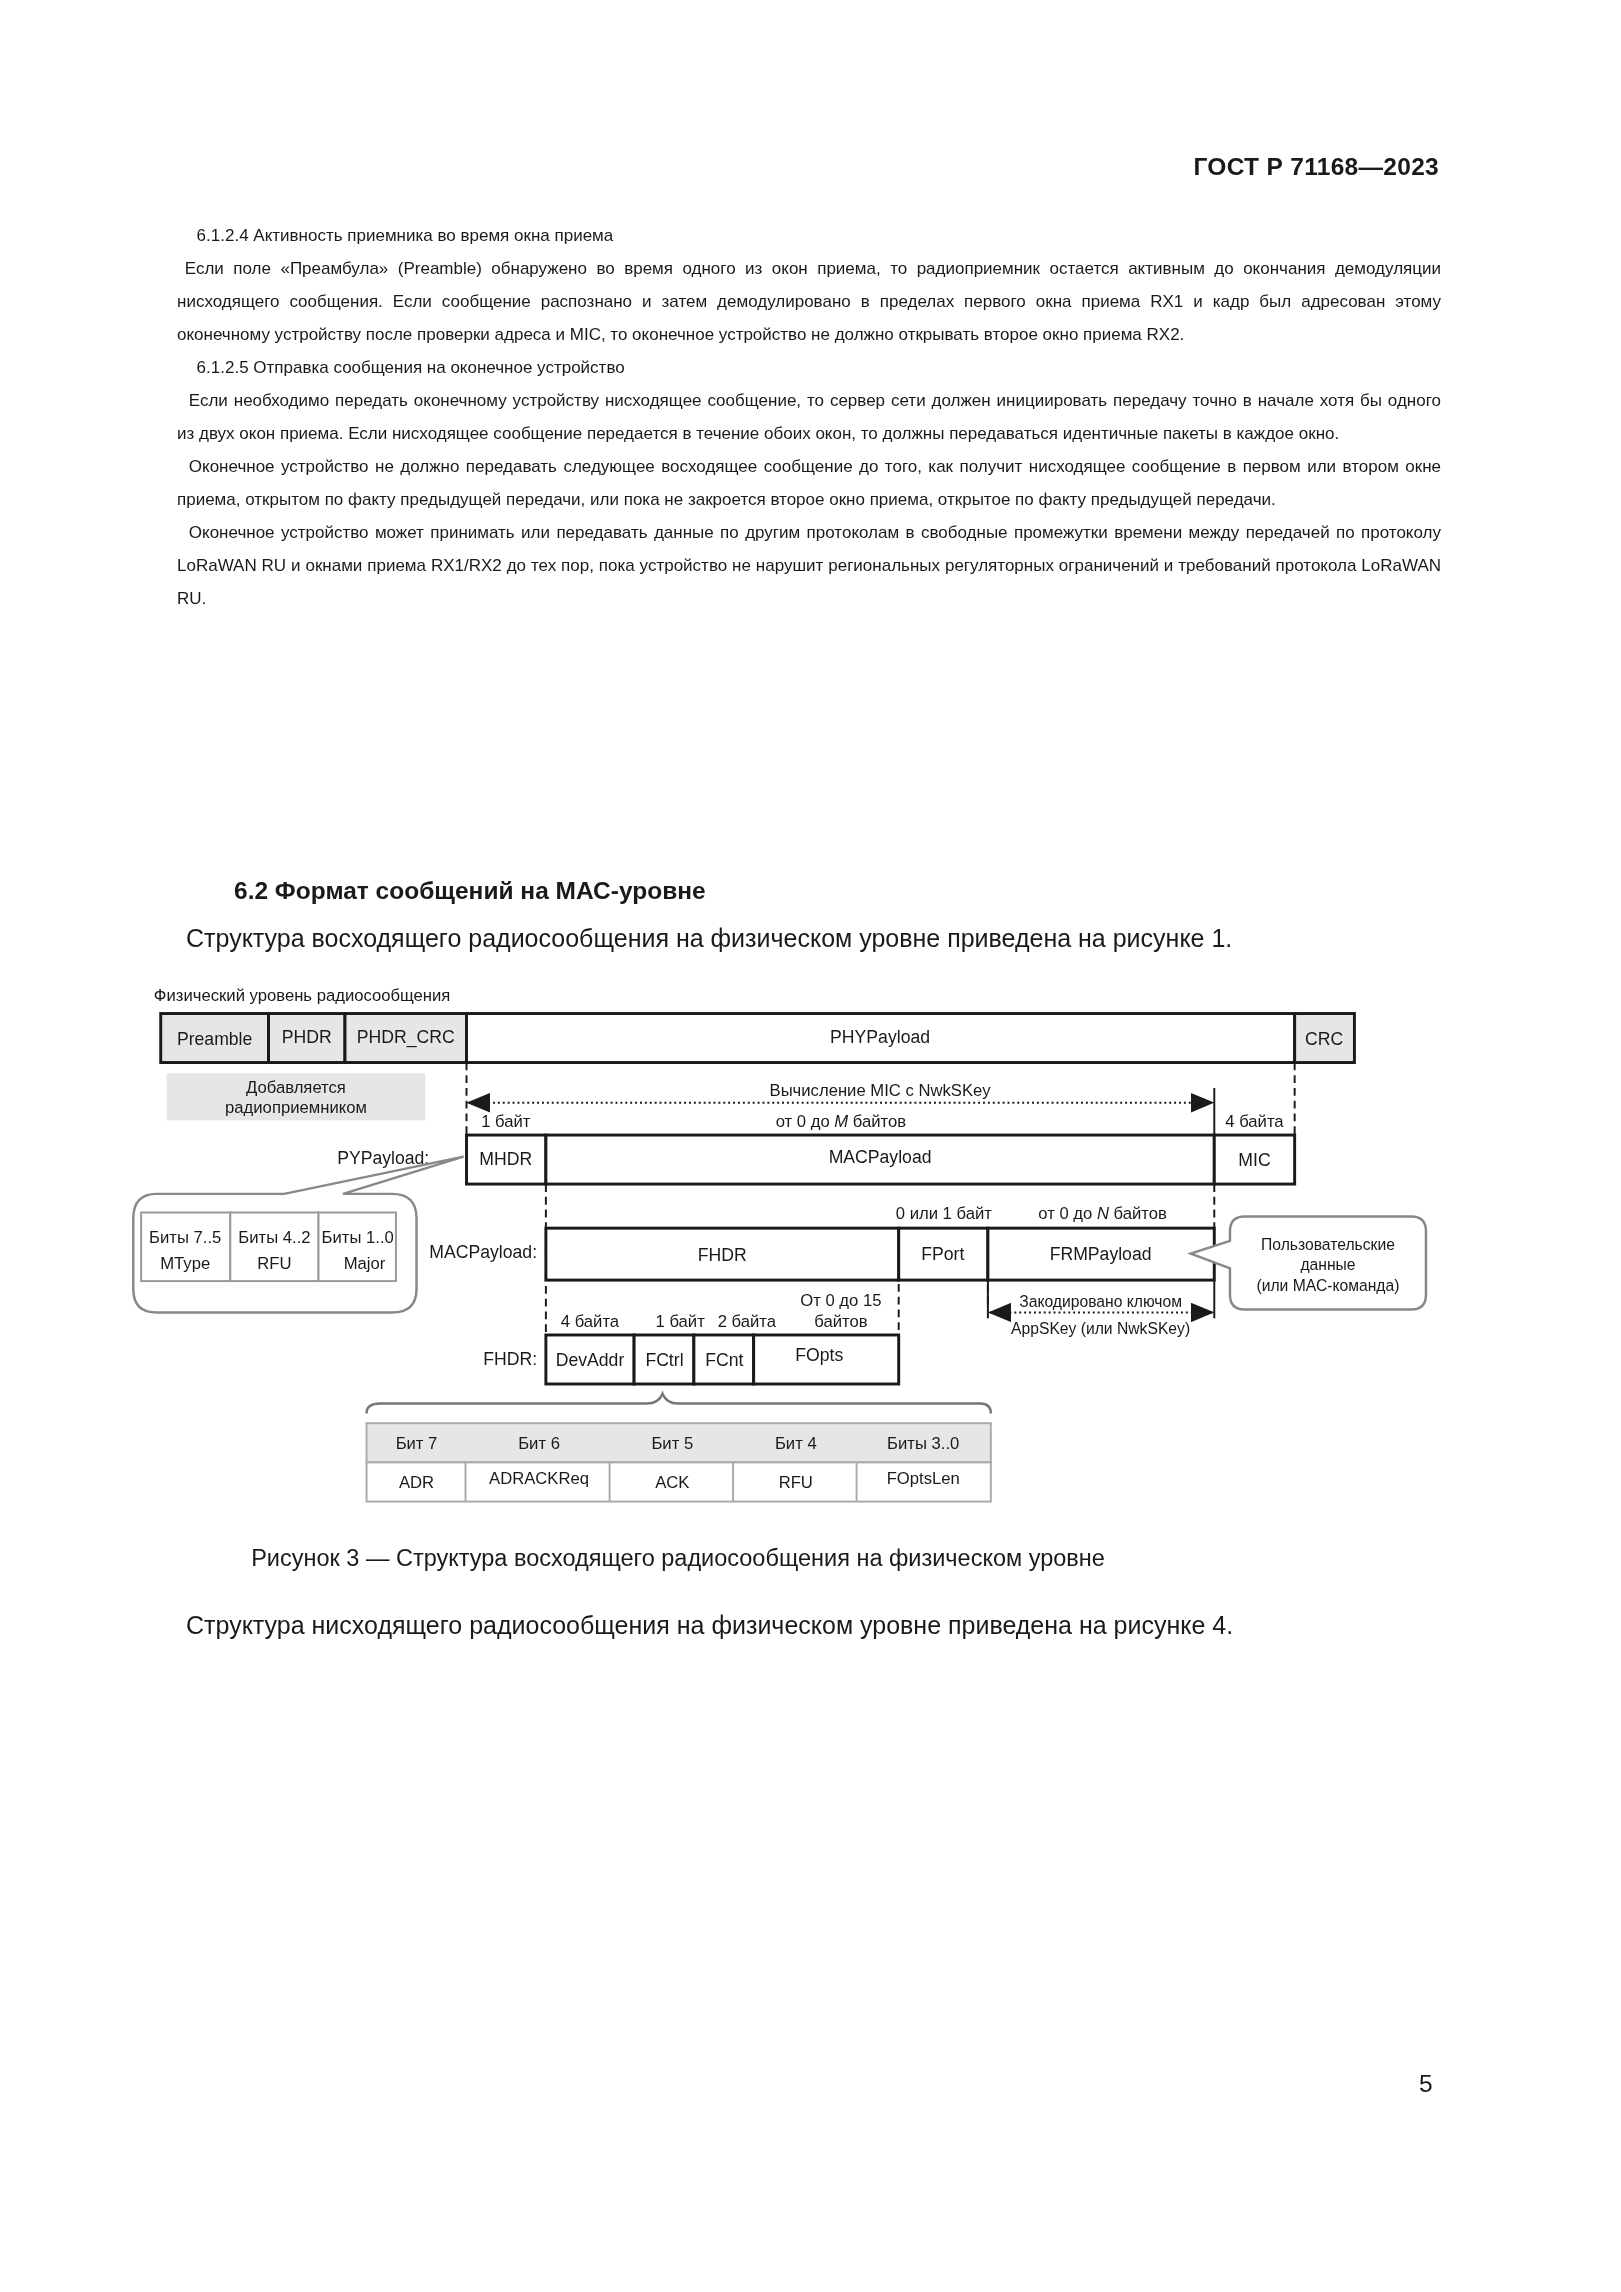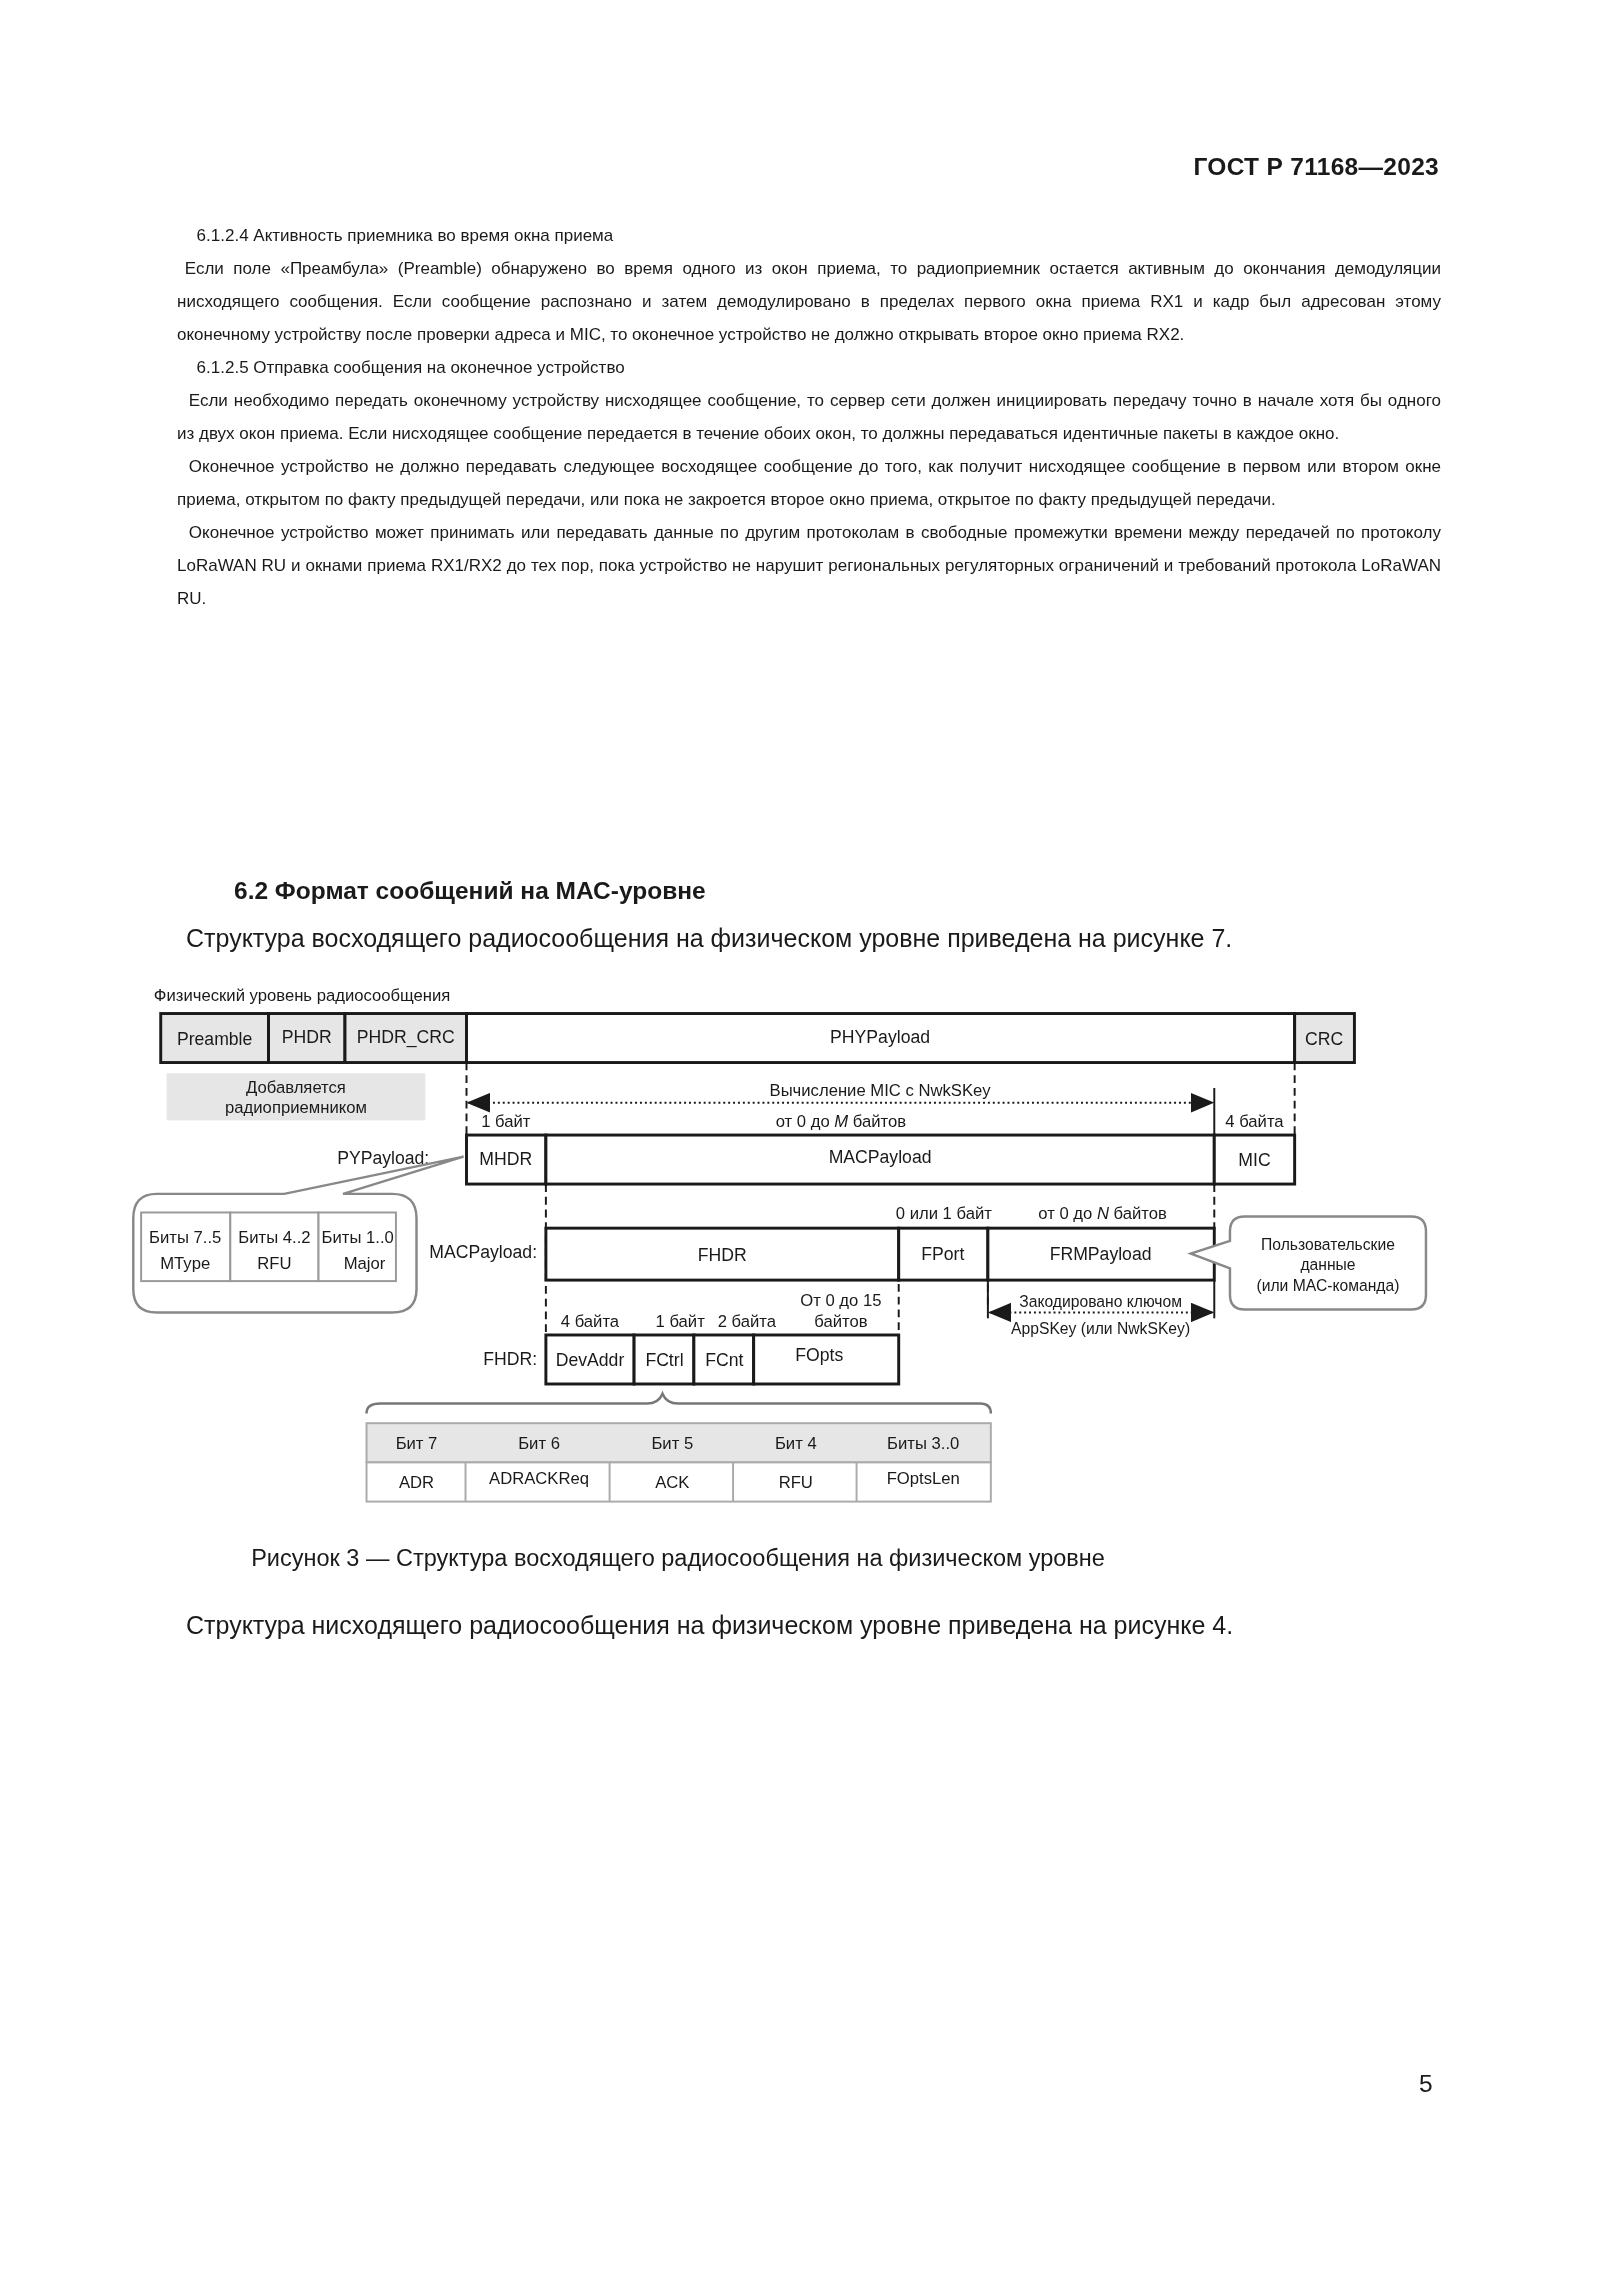--- a/index.html
+++ b/index.html
@@ -24,21 +24,21 @@
 <div class="body-text">
   <p class="ind" style="padding-left:7.8px">6.1.2.4 Активность приемника во время окна приема</p>
   <p class="ind" style="text-indent:7.8px;padding-left:0">Если поле «Преамбула» (Preamble) обнаружено во время одного из окон приема, то радиоприемник остается активным до окончания демодуляции нисходящего сообщения. Если сообщение распознано и затем демодулировано в пределах первого окна приема RX1 и кадр был адресован этому оконечному устройству после проверки адреса и MIC, то оконечное устройство не должно открывать второе окно приема RX2.</p>
   <p class="ind" style="padding-left:7.8px">6.1.2.5 Отправка сообщения на оконечное устройство</p>
   <p class="ind">Если необходимо передать оконечному устройству нисходящее сообщение, то сервер сети должен инициировать передачу точно в начале хотя бы одного из двух окон приема. Если нисходящее сообщение передается в течение обоих окон, то должны передаваться идентичные пакеты в каждое окно.</p>
   <p class="ind">Оконечное устройство не должно передавать следующее восходящее сообщение до того, как получит нисходящее сообщение в первом или втором окне приема, открытом по факту предыдущей передачи, или пока не закроется второе окно приема, открытое по факту предыдущей передачи.</p>
   <p class="ind">Оконечное устройство может принимать или передавать данные по другим протоколам в свободные промежутки времени между передачей по протоколу LoRaWAN RU и окнами приема RX1/RX2 до тех пор, пока устройство не нарушит региональных регуляторных ограничений и требований протокола LoRaWAN RU.</p>
 </div>
 
 <div class="sec-title">6.2  Формат сообщений на МАС-уровне</div>
-<div class="intro">Структура восходящего радиосообщения на физическом уровне приведена на рисунке 7.</div>
+<div class="intro">Структура восходящего радиосообщения на физическом уровне приведена на рисунке 1.</div>
 
 <svg id="fig" width="1621" height="1539" viewBox="0 0 1654 1570">
   <defs>
     <marker id="arr" markerWidth="12" markerHeight="10" refX="11" refY="5" orient="auto">
       <path d="M0,0 L12,5 L0,10 Z" fill="#1a1a1a"></path>
     </marker>
     <marker id="arrs" markerWidth="12" markerHeight="10" refX="1" refY="5" orient="auto">
       <path d="M12,0 L0,5 L12,10 Z" fill="#1a1a1a"></path>
     </marker>
   </defs>

